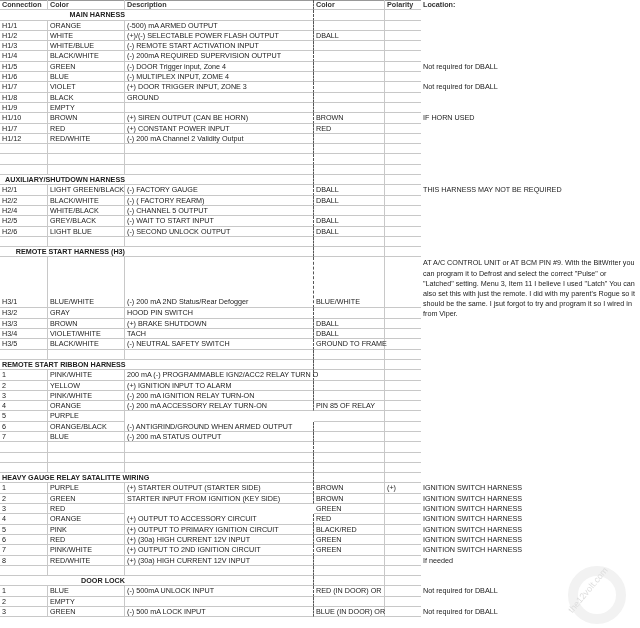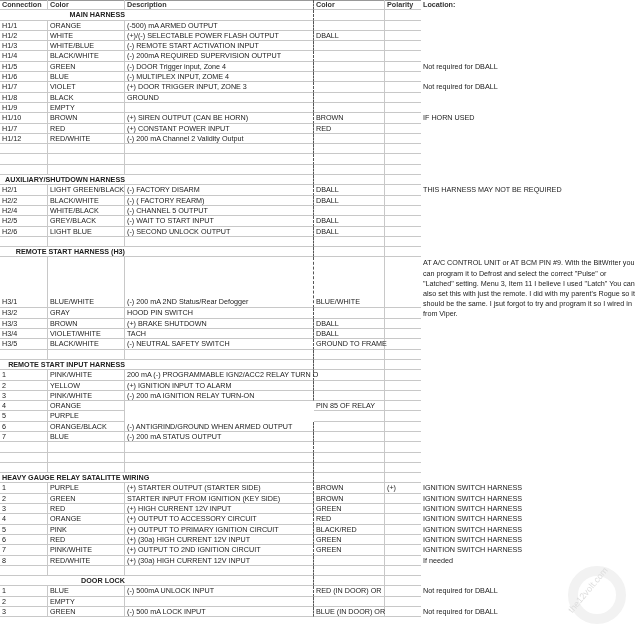--- a/index.html
+++ b/index.html
@@ -170,21 +170,21 @@
       <div class="row sec">
         <div class="cell c1">AUXILIARY/SHUTDOWN HARNESS</div>
         <div class="cell c3"></div>
         <div class="cell c4"></div>
         <div class="cell c5"></div>
         <div class="cell c6"></div>
       </div>
       <div class="row">
         <div class="cell c1">H2/1</div>
         <div class="cell c2">LIGHT GREEN/BLACK</div>
-        <div class="cell c3">(-) FACTORY DISARM</div>
+        <div class="cell c3">(-) FACTORY GAUGE</div>
         <div class="cell c4">DBALL</div>
         <div class="cell c5"></div>
         <div class="cell c6">THIS HARNESS MAY NOT BE REQUIRED</div>
       </div>
       <div class="row">
         <div class="cell c1">H2/2</div>
         <div class="cell c2">BLACK/WHITE</div>
         <div class="cell c3">(-) ( FACTORY REARM)</div>
         <div class="cell c4">DBALL</div>
         <div class="cell c5"></div>
@@ -271,21 +271,21 @@
       </div>
       <div class="row">
         <div class="cell c1"></div>
         <div class="cell c2"></div>
         <div class="cell c3"></div>
         <div class="cell c4"></div>
         <div class="cell c5"></div>
         <div class="cell c6"></div>
       </div>
       <div class="row sec">
-        <div class="cell c1">REMOTE START INPUT HARNESS</div>
+        <div class="cell c1">REMOTE START RIBBON HARNESS</div>
         <div class="cell c3"></div>
         <div class="cell c4"></div>
         <div class="cell c5"></div>
         <div class="cell c6"></div>
       </div>
       <div class="row">
         <div class="cell c1">1</div>
         <div class="cell c2">PINK/WHITE</div>
         <div class="cell c3">200 mA (-) PROGRAMMABLE IGN2/ACC2 RELAY TURN O</div>
         <div class="cell c4"></div>
@@ -304,20 +304,21 @@
         <div class="cell c1">3</div>
         <div class="cell c2">PINK/WHITE</div>
         <div class="cell c3">(-) 200 mA IGNITION RELAY TURN-ON</div>
         <div class="cell c4"></div>
         <div class="cell c5"></div>
         <div class="cell c6"></div>
       </div>
       <div class="row">
         <div class="cell c1">4</div>
         <div class="cell c2">ORANGE</div>
+        <div class="cell c3">(-) 200 mA ACCESSORY RELAY TURN-ON</div>
         <div class="cell c4">PIN 85 OF RELAY</div>
         <div class="cell c5"></div>
         <div class="cell c6"></div>
       </div>
       <div class="row">
         <div class="cell c1">5</div>
         <div class="cell c2">PURPLE</div>
         <div class="cell c4"></div>
         <div class="cell c5"></div>
         <div class="cell c6"></div>
@@ -381,21 +382,20 @@
         <div class="cell c1">2</div>
         <div class="cell c2">GREEN</div>
         <div class="cell c3">STARTER INPUT FROM IGNITION (KEY SIDE)</div>
         <div class="cell c4">BROWN</div>
         <div class="cell c5"></div>
         <div class="cell c6">IGNITION SWITCH HARNESS</div>
       </div>
       <div class="row">
         <div class="cell c1">3</div>
         <div class="cell c2">RED</div>
-        <div class="cell c3">(+) HIGH CURRENT 12V INPUT</div>
         <div class="cell c4">GREEN</div>
         <div class="cell c5"></div>
         <div class="cell c6">IGNITION SWITCH HARNESS</div>
       </div>
       <div class="row">
         <div class="cell c1">4</div>
         <div class="cell c2">ORANGE</div>
         <div class="cell c3">(+) OUTPUT TO ACCESSORY CIRCUIT</div>
         <div class="cell c4">RED</div>
         <div class="cell c5"></div>

